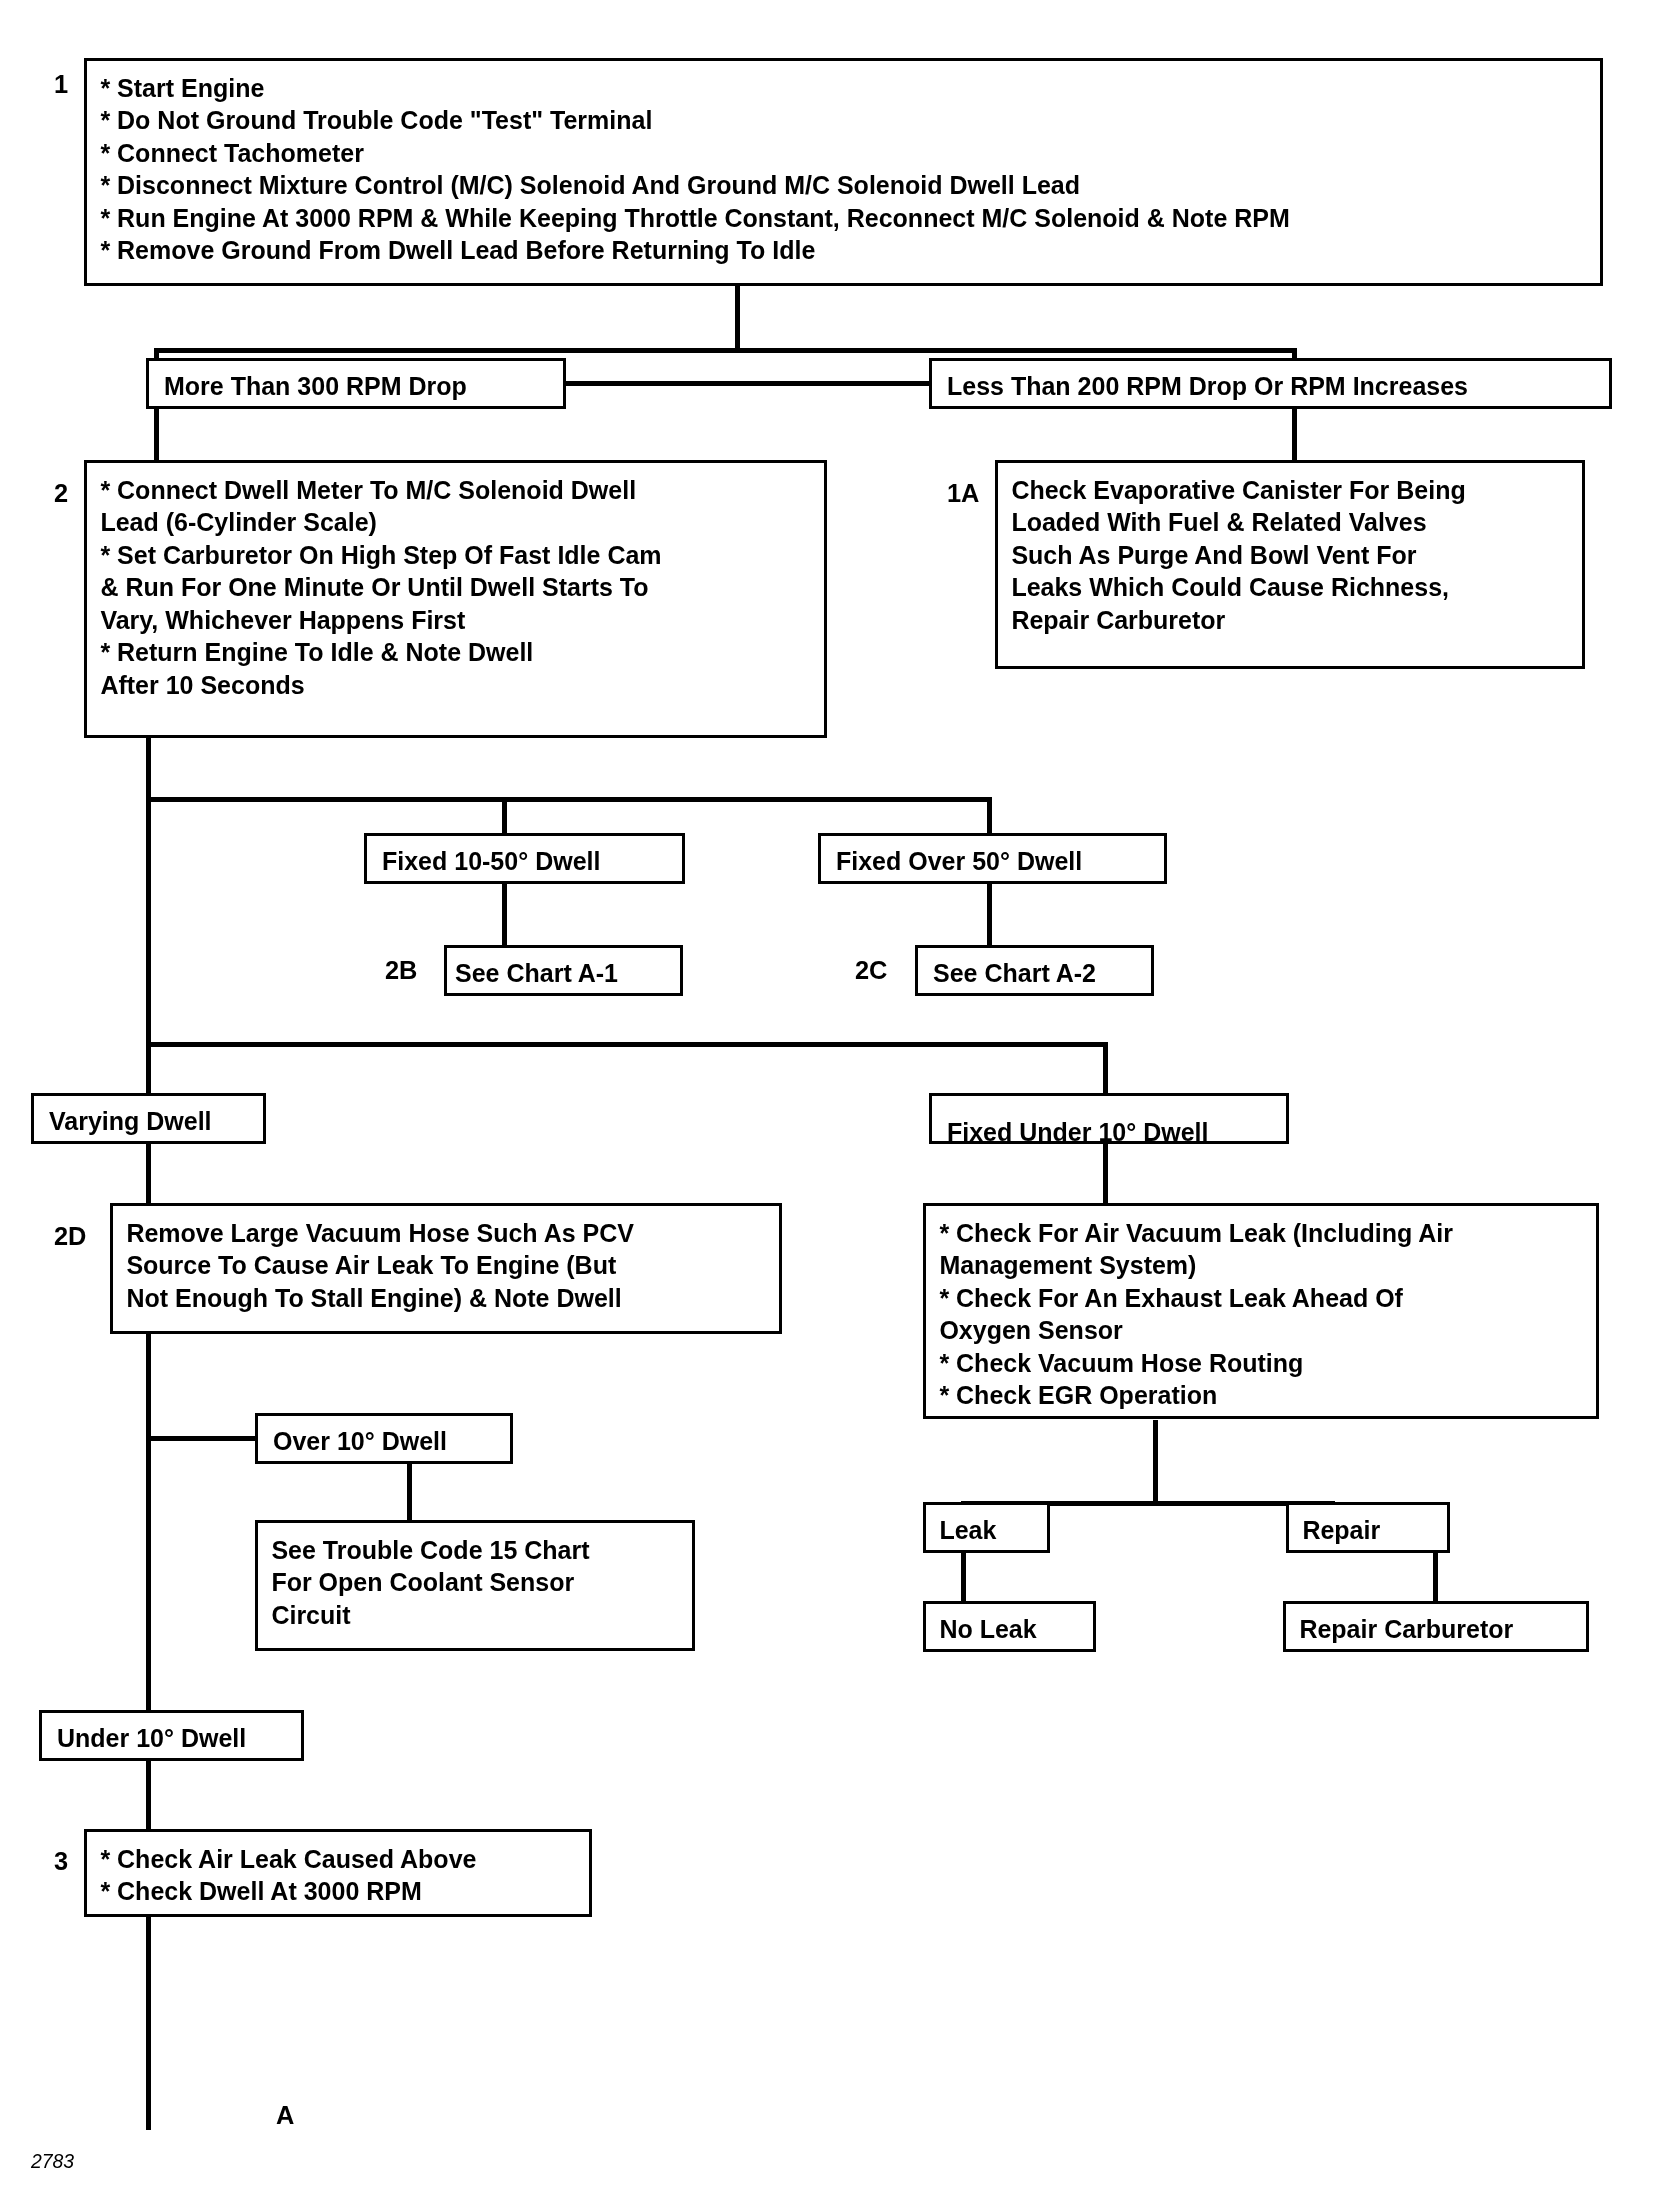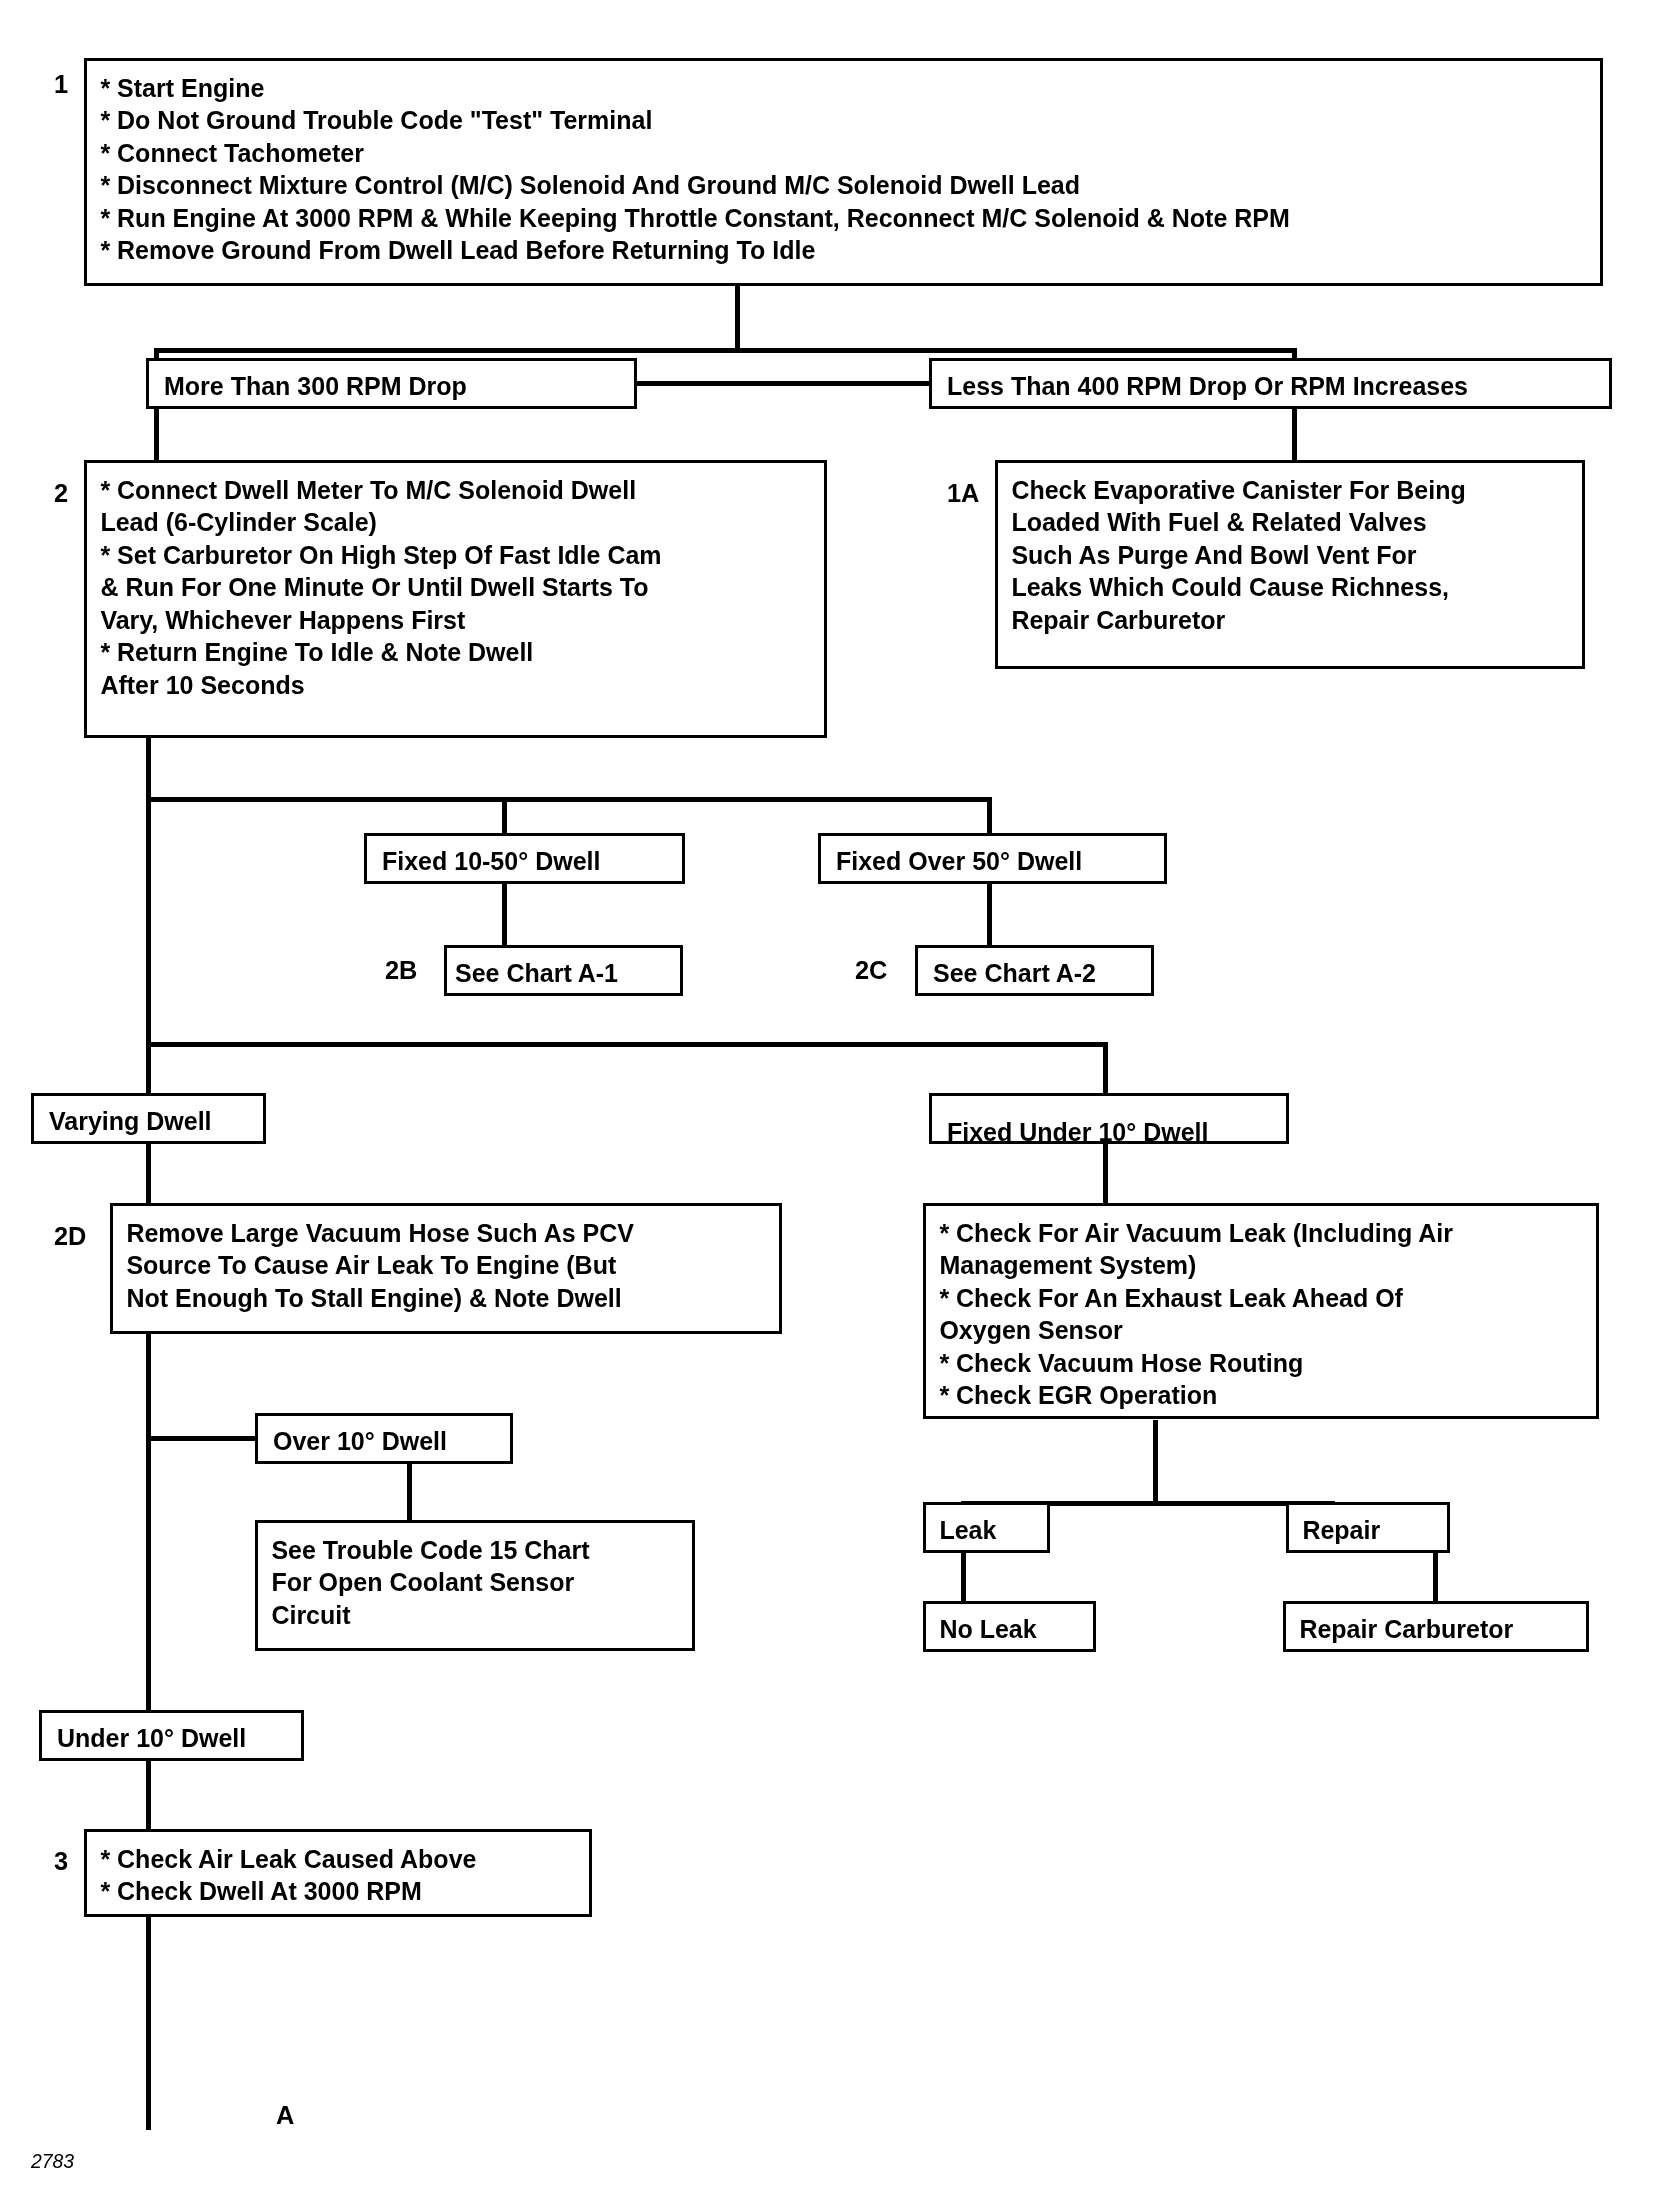--- a/index.html
+++ b/index.html
@@ -74,26 +74,26 @@
   </div>
 
   <div class="line vline" style="left: 735px; top: 286px; height: 65px;"></div>
 
   <div class="line hline" style="left: 154px; top: 348px; width: 1142px;"></div>
 
   <div class="line vline" style="left: 154px; top: 348px; height: 13.4px;"></div>
 
   <div class="line vline" style="left: 1292px; top: 348px; height: 13.4px;"></div>
 
-  <div class="box f33" style="left: 146px; top: 358px; width: 491px; height: 51px; padding: 9px 15px;">
+  <div class="box f33" style="left: 146px; top: 358px; width: 420px; height: 51px; padding: 9px 15px;">
     <span class="box-text">More Than 300 RPM Drop</span>
   </div>
 
   <div class="box f33" style="left: 929px; top: 358px; width: 683px; height: 51px; padding: 9px 15px;">
-    <span class="box-text">Less Than 400 RPM Drop Or RPM Increases</span>
+    <span class="box-text">Less Than 200 RPM Drop Or RPM Increases</span>
   </div>
 
   <div class="line hline" style="left: 564px; top: 381px; width: 367px;"></div>
 
   <div class="line vline" style="left: 154px; top: 409px; height: 51px;"></div>
 
   <div class="line vline" style="left: 1292px; top: 409px; height: 51px;"></div>
 
   <div class="step-num f34" style="left: 54px; top: 481px;">2</div>
   <div class="box f33" style="left: 84px; top: 460px; width: 743px; height: 278px; padding: 10.5px 13.4px;">

